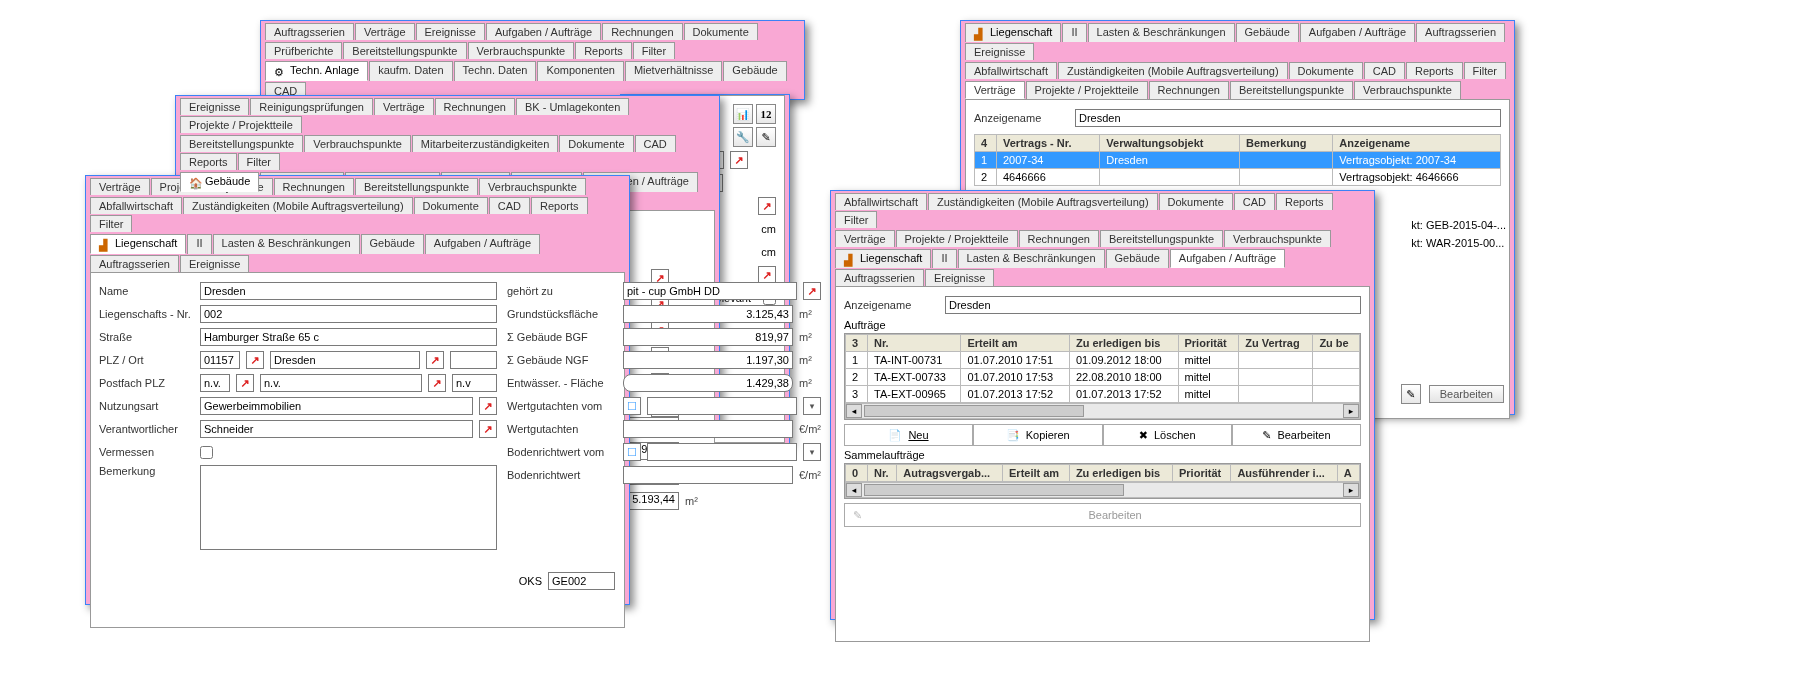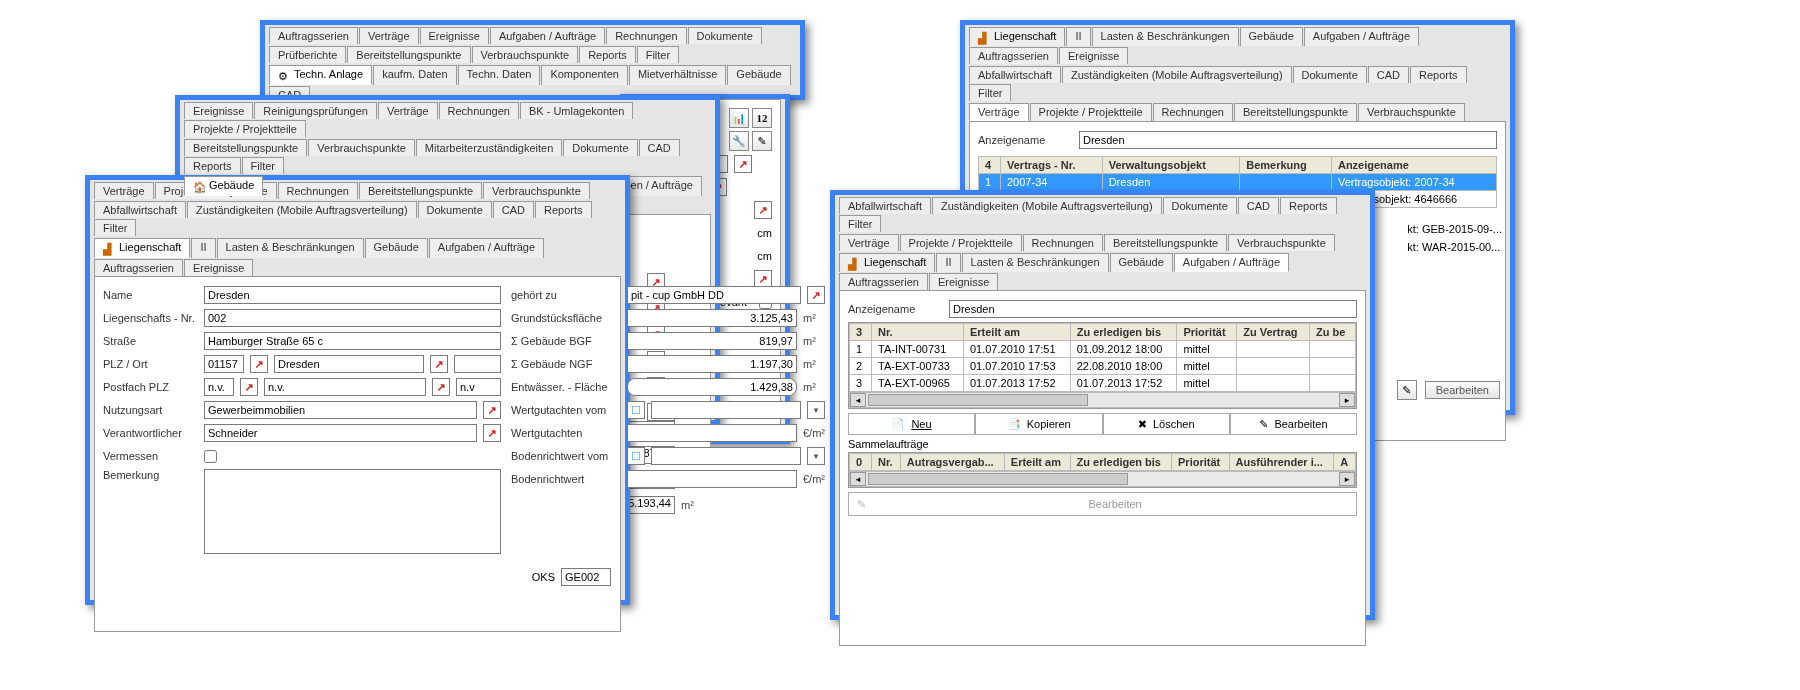--- a/index.html
+++ b/index.html
@@ -1,17 +1,17 @@
 <!DOCTYPE html>
 <html><head>
 <meta charset="utf-8">
 <style>
   * { box-sizing: border-box; margin: 0; padding: 0; font-family: Tahoma, "Segoe UI", sans-serif; font-size: 11px; color: #000; }
   body { background: #fff; width:1800px; height:690px; position:relative; overflow:hidden; }
-  .window { position:absolute; background:#e5e5e5; border:5px solid #3b82f6; box-shadow:4px 4px 8px rgba(0,0,0,.45); }
+  .window { position:absolute; background:#f9a8d4; border:1px solid #3b82f6; box-shadow:4px 4px 8px rgba(0,0,0,.45); }
   .tabs-row { display:flex; flex-wrap:wrap; gap:1px; padding:2px 4px 0 4px; }
   .tab { background:#eee; border:1px solid #999; border-bottom:none; padding:2px 8px; color:#333; font-size:11px; cursor:default; white-space:nowrap; }
   .tab.active { background:#fff; border-bottom:1px solid #fff; position:relative; z-index:2;}
   .tab-icon { display:inline-block; width:12px; height:12px; vertical-align:-2px; margin-right:4px; }
   .pane { background:#fff; border:1px solid #999; margin:0 4px 4px 4px; padding:8px; }
   .row { display:flex; align-items:center; gap:6px; margin-bottom:3px; min-height:20px; }
   .lbl { width:95px; color:#333; }
   input[type=text], .field { height:18px; border:1px solid #7a7a7a; background:#fff; padding:0 3px; font-size:11px; }
   .field.ra { text-align:right; }
   .sq { width:18px;height:18px; border:1px solid #7a7a7a; background:#fff; display:inline-flex; align-items:center;justify-content:center;}
@@ -325,21 +325,21 @@
         </div>
       <div class="row">
           <span class="lbl" style="width:110px">Bodenrichtwert</span>
           <input class="field ra" style="flex: 1 1 0%;">
           <span class="unit">€/m²</span>
         </div>
     </div>
 
     <div style="position:absolute; right:14px; bottom:10px;" class="row">
       <span>OKS</span>
-      <input class="field" style="width: 50px;" value="GE002">
+      <input class="field" style="width: 67px;" value="GE002">
     </div>
   </div>
 </div>
 
 <div class="window" style="left:960px; top:20px; width:555px; height:395px;">
   <div class="tabs-row">
     <span class="tab"><span class="tab-icon icon-chart">▟</span><span>Liegenschaft</span></span>
     <span class="tab">II</span>
     <span class="tab">Lasten &amp; Beschränkungen</span>
     <span class="tab">Gebäude</span>
@@ -387,21 +387,21 @@
         <td>2</td>
             <td>4646666</td>
             <td></td>
             <td></td>
             <td>Vertragsobjekt: 4646666</td>
       </tr>
     </tbody>
       </table>
 
     <div style="position:absolute; right:8px; top:195px; font-size:11px; line-height:18px; text-align:left;">
-      <div>kt: GEB-2015-09-...</div>
+      <div>kt: GEB-2015-04-...</div>
       <div>kt: WAR-2015-00...</div>
     </div>
     <div style="position:absolute; right:10px; bottom:10px; display:flex; gap:8px; align-items:center;">
       <span class="ico-bx">✎</span>
       <button class="btn">Bearbeiten</button>
     </div>
   </div>
 </div>
 
 <div class="window" style="left:830px; top:190px; width:545px; height:430px;">
@@ -427,20 +427,21 @@
     <span class="tab">Gebäude</span>
     <span class="tab active">Aufgaben / Aufträge</span>
     <span class="tab">Auftragsserien</span>
     <span class="tab">Ereignisse</span>
   </div>
   <div class="pane" style="height:356px;">
     <div class="row">
         <span class="lbl">Anzeigename</span>
         <input class="field" style="flex: 1 1 0%;" value="Dresden">
       </div>
+    <div style="margin-top:4px">Aufträge</div>
     <div style="border:1px solid #999;margin-top:2px">
     <table class="tbl">
       <tbody>
             <tr>
         <th style="width:22px">3</th>
         <th>Nr.</th>
         <th>Erteilt am</th>
         <th>Zu erledigen bis</th>
         <th>Priorität</th>
         <th>Zu Vertrag</th>

